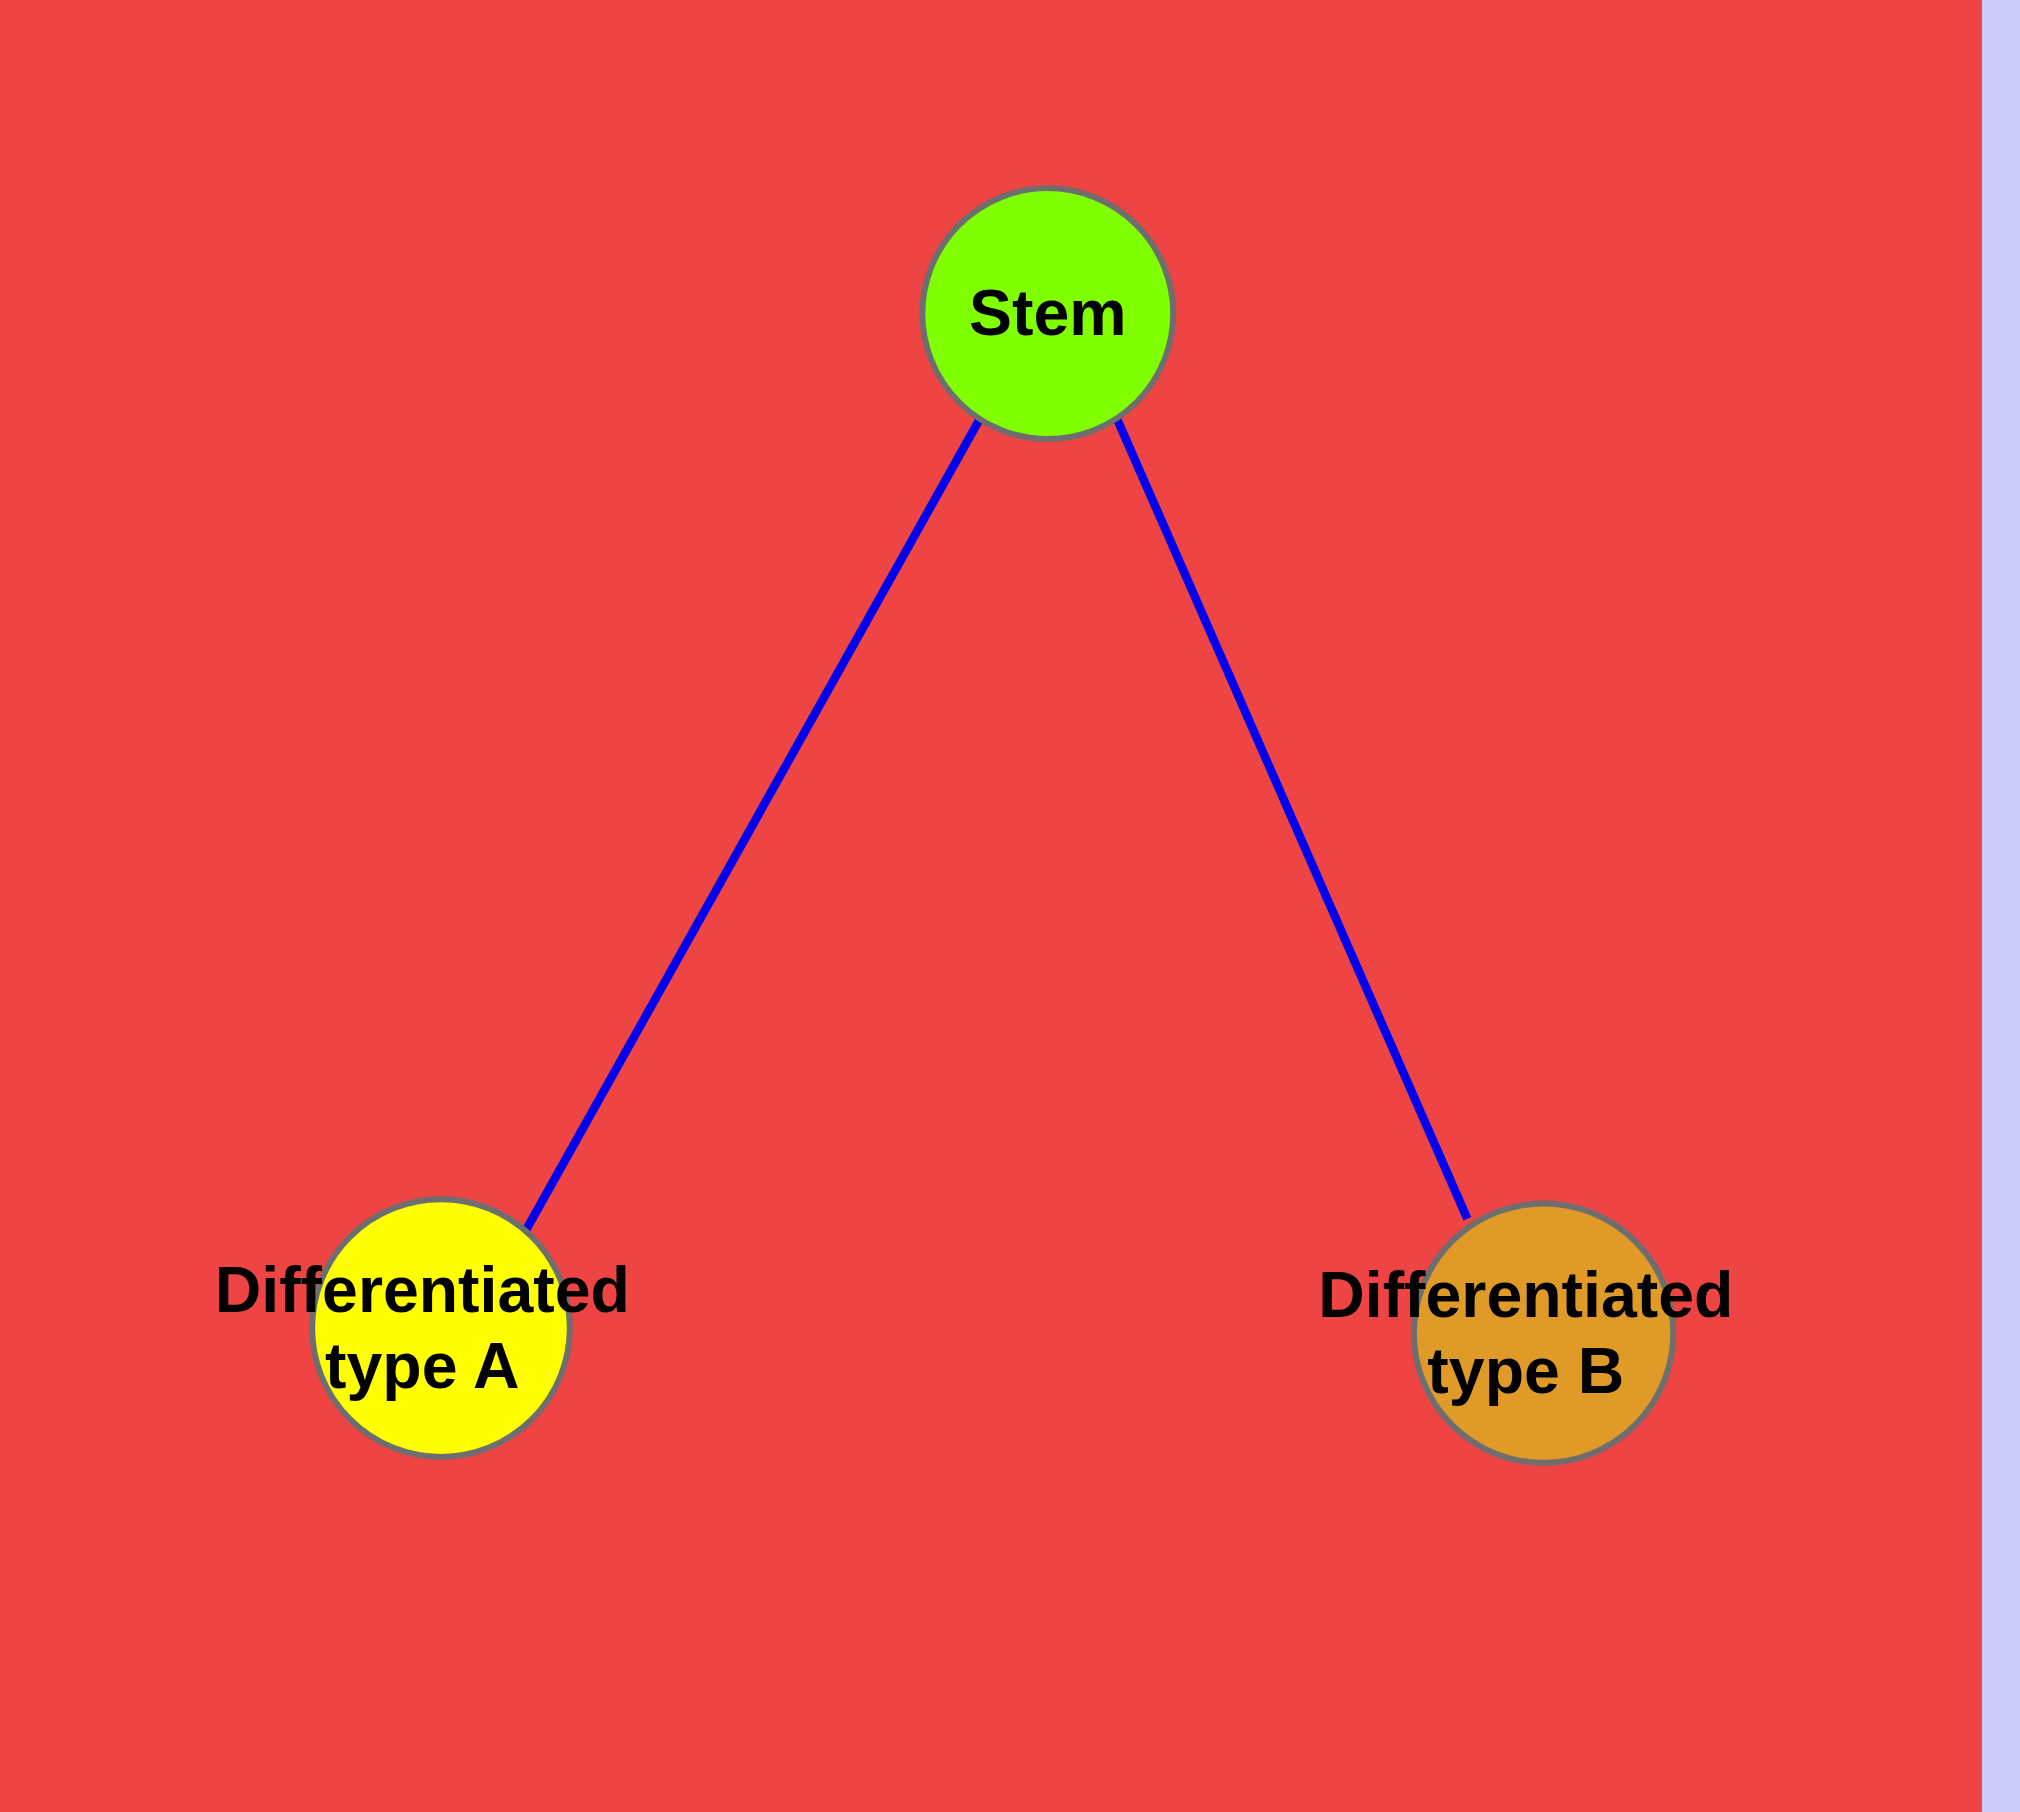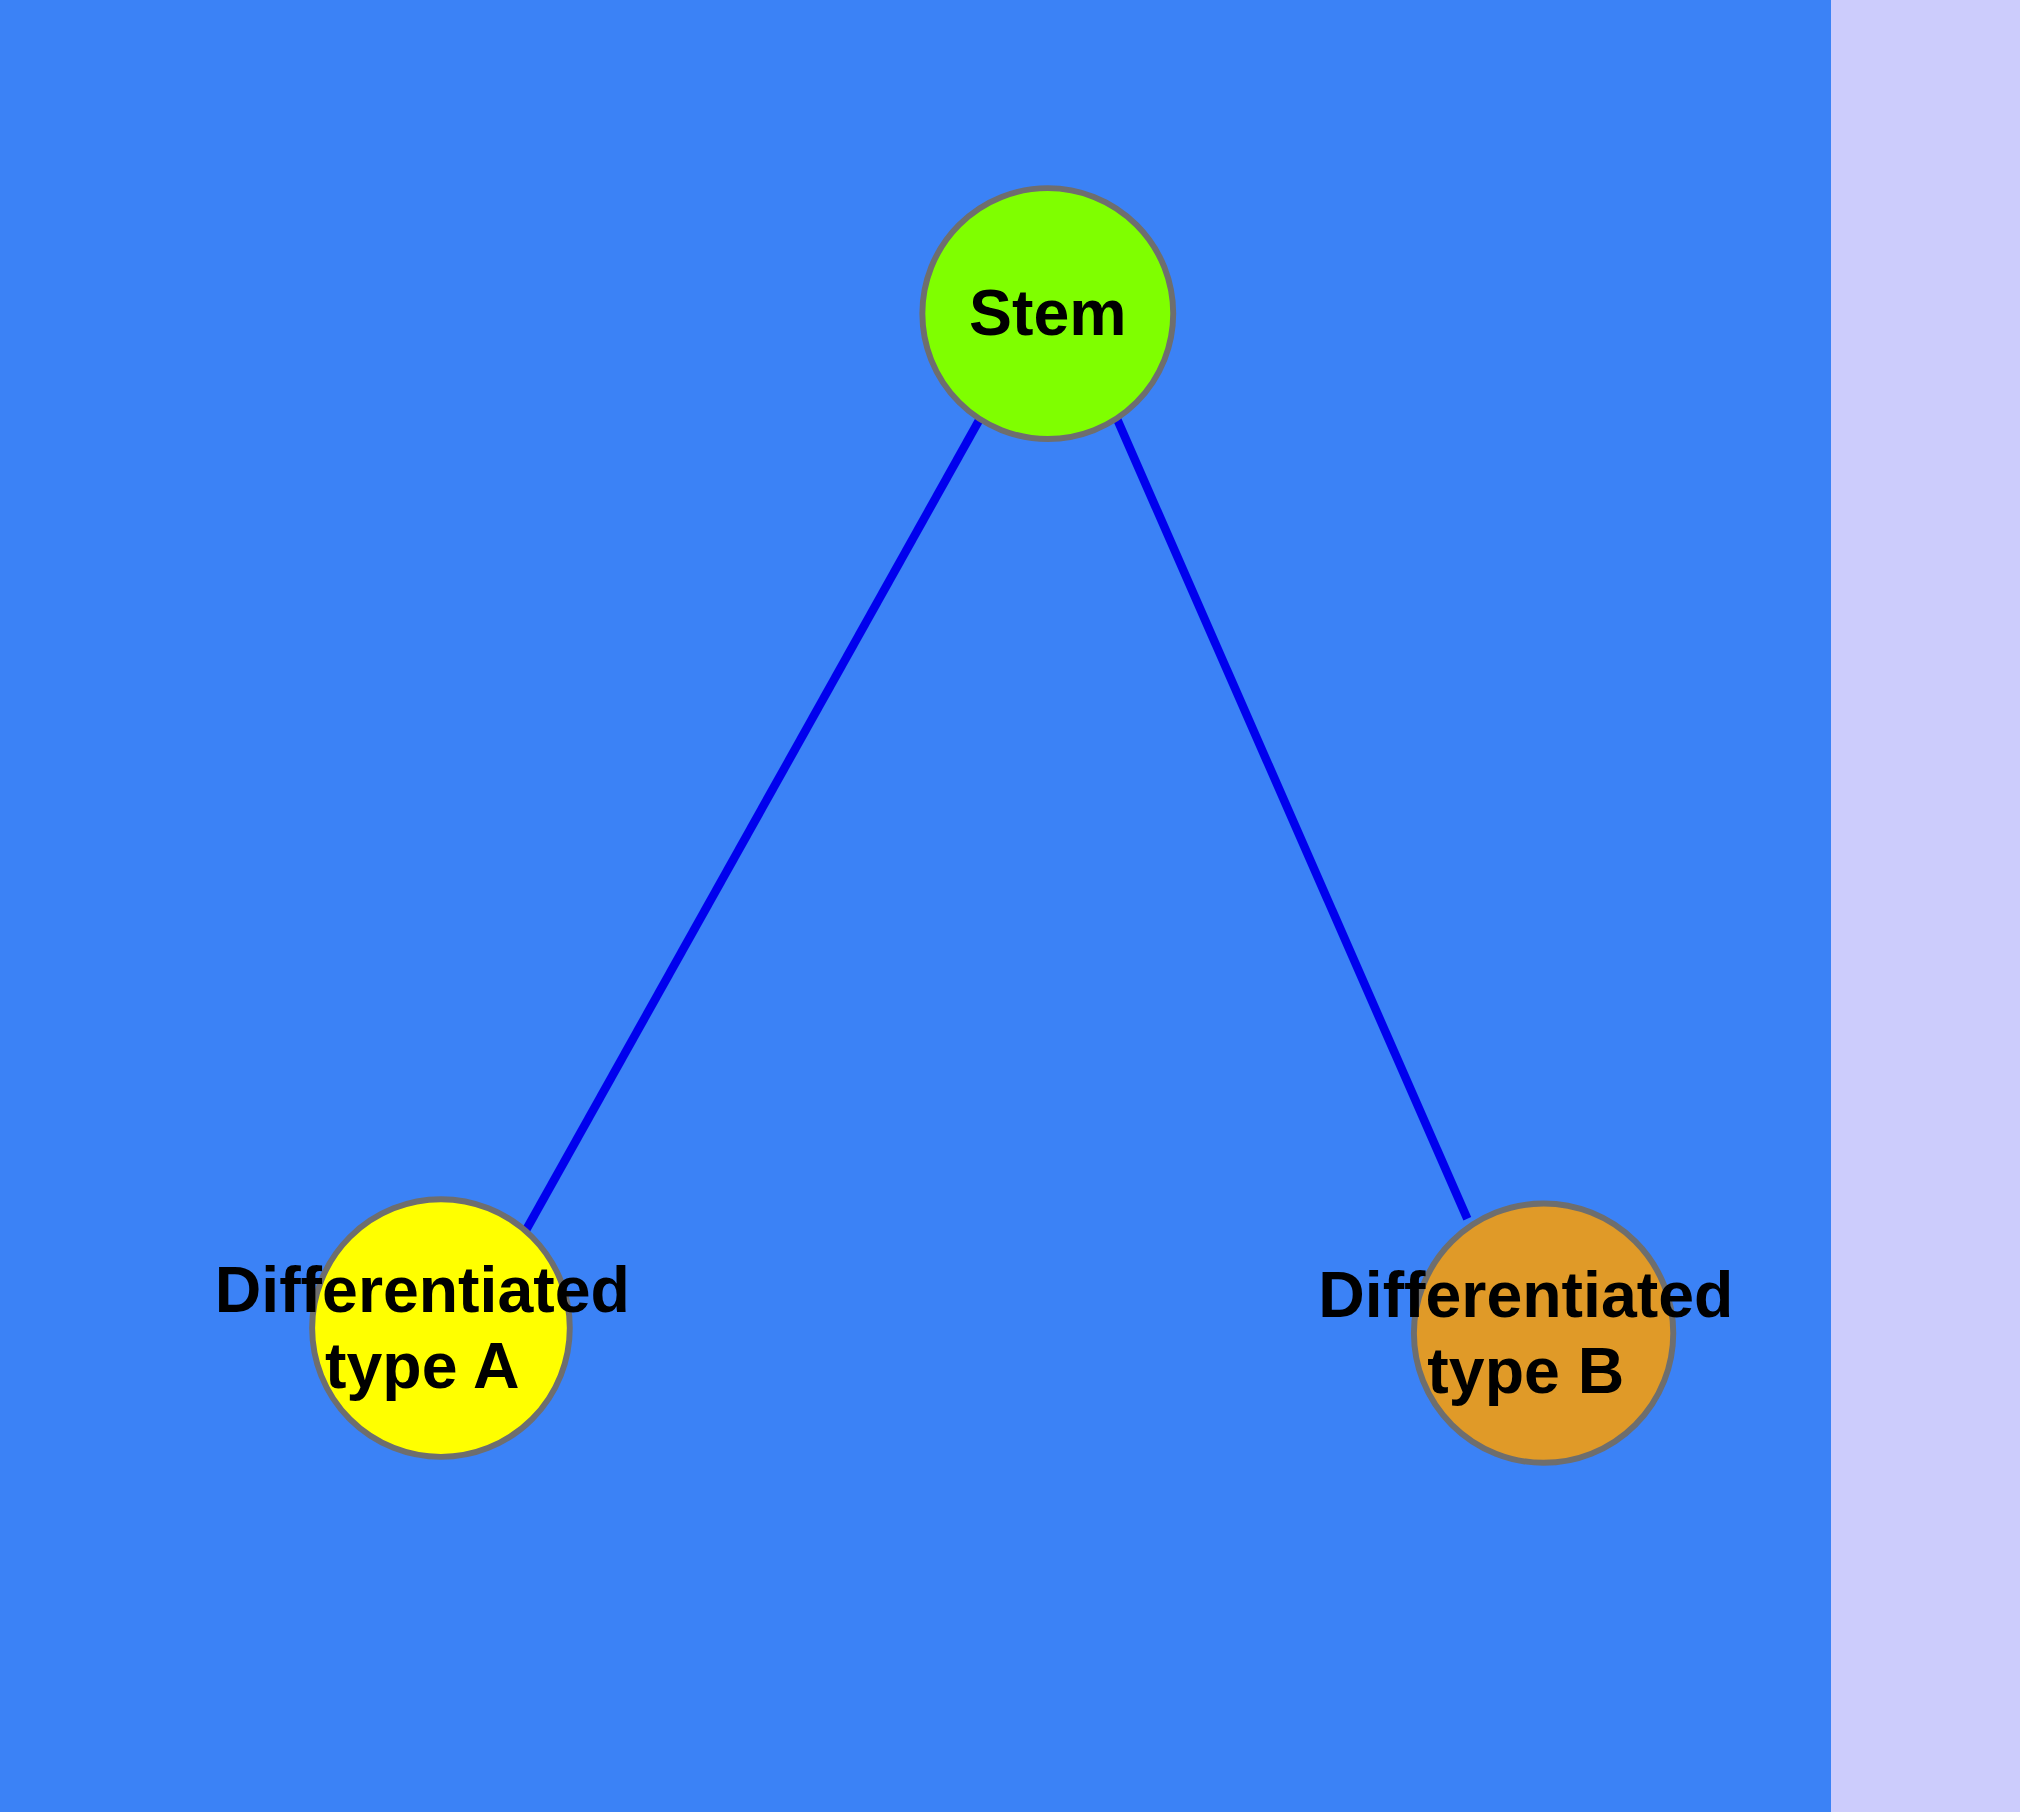--- a/index.html
+++ b/index.html
@@ -3,23 +3,23 @@
 <meta charset="utf-8">
 <title>Cell differentiation graph</title>
 <style>
   html, body {
     margin: 0;
     padding: 0;
     background: #ccccfc;
   }
   #canvas {
     position: relative;
-    width: 1831px;
+    width: 1982px;
     height: 1812px;
-    background: #3b82f6;
+    background: #ef4444;
     overflow: hidden;
     font-family: "Liberation Sans", sans-serif;
   }
   #graph-svg {
     position: absolute;
     left: 0;
     top: 0;
     width: 2021px;
     height: 1812px;
   }

